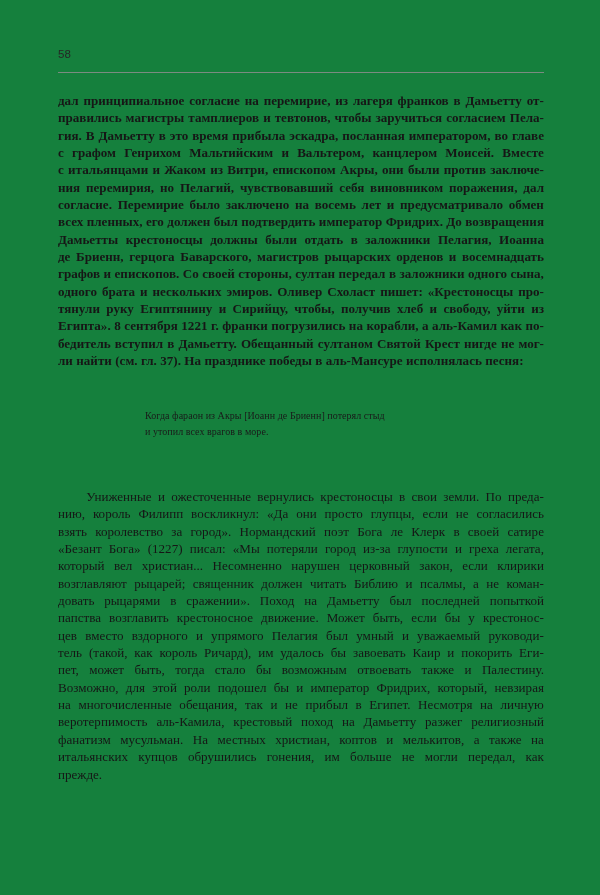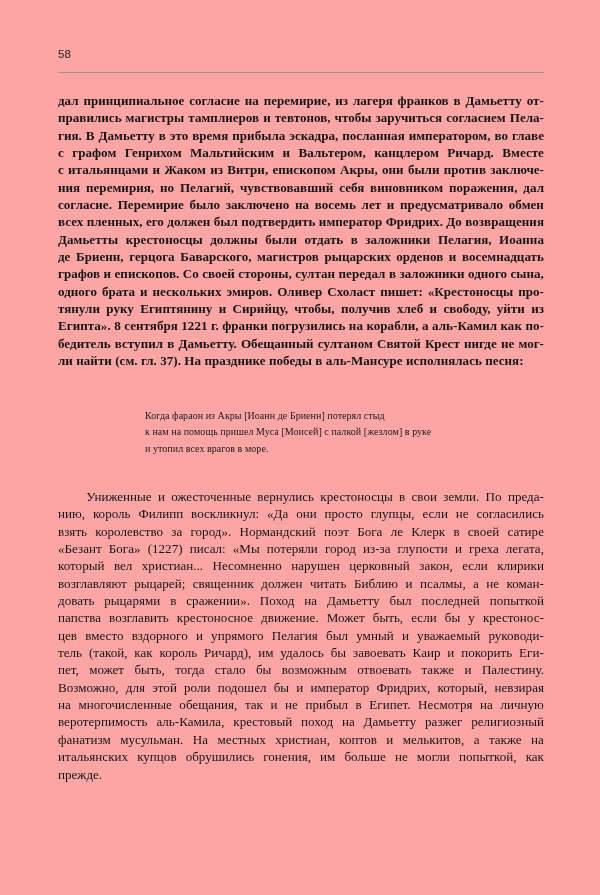--- a/index.html
+++ b/index.html
@@ -6,21 +6,21 @@
   html, body {
     margin: 0;
     padding: 0;
     background: #ffffff;
   }
 
   .page {
     position: relative;
     width: 600px;
     height: 895px;
-    background: #fca5a5;
+    background: #15803d;
     margin: 0 auto;
     overflow: hidden;
     font-family: "Liberation Serif", "DejaVu Serif", serif;
     color: #1c1c1c;
     -webkit-font-smoothing: antialiased;
   }
 
   
   .runhead {
     position: absolute;
@@ -167,21 +167,21 @@
           <span>главе</span>
         </span>
         <span class="line j">
           <span>с</span>
           <span>графом</span>
           <span>Генрихом</span>
           <span>Мальтийским</span>
           <span>и</span>
           <span>Вальтером,</span>
           <span>канцлером</span>
-          <span>Ричард.</span>
+          <span>Моисей.</span>
           <span>Вместе</span>
         </span>
         <span class="line j">
           <span>с</span>
           <span>итальянцами</span>
           <span>и</span>
           <span>Жаком</span>
           <span>из</span>
           <span>Витри,</span>
           <span>епископом</span>
@@ -315,21 +315,20 @@
           <span>нигде</span>
           <span>не</span>
           <span>мог-</span>
         </span>
         <span class="line">ли найти (см. гл. 37). На празднике победы в аль-Мансуре исполнялась песня:</span>
       </p>
   </div>
 
   <div class="verse">
       <span class="vline">Когда фараон из Акры [Иоанн де Бриенн] потерял стыд</span>
-      <span class="vline">к нам на помощь пришел Муса [Моисей] с палкой [жезлом] в руке</span>
       <span class="vline">и утопил всех врагов в море.</span>
     </div>
 
   <div class="block-two">
     <p class="para indent">
         <span class="line j">
           <span class="first-indent"></span>
           <span>Униженные</span>
           <span>и</span>
           <span>ожесточенные</span>
@@ -523,20 +522,20 @@
         </span>
         <span class="line j">
           <span>итальянских</span>
           <span>купцов</span>
           <span>обрушились</span>
           <span>гонения,</span>
           <span>им</span>
           <span>больше</span>
           <span>не</span>
           <span>могли</span>
-          <span>попыткой,</span>
+          <span>передал,</span>
           <span>как</span>
         </span>
         <span class="line">прежде.</span>
       </p>
   </div>
 
 </div>
 
 </body></html>

